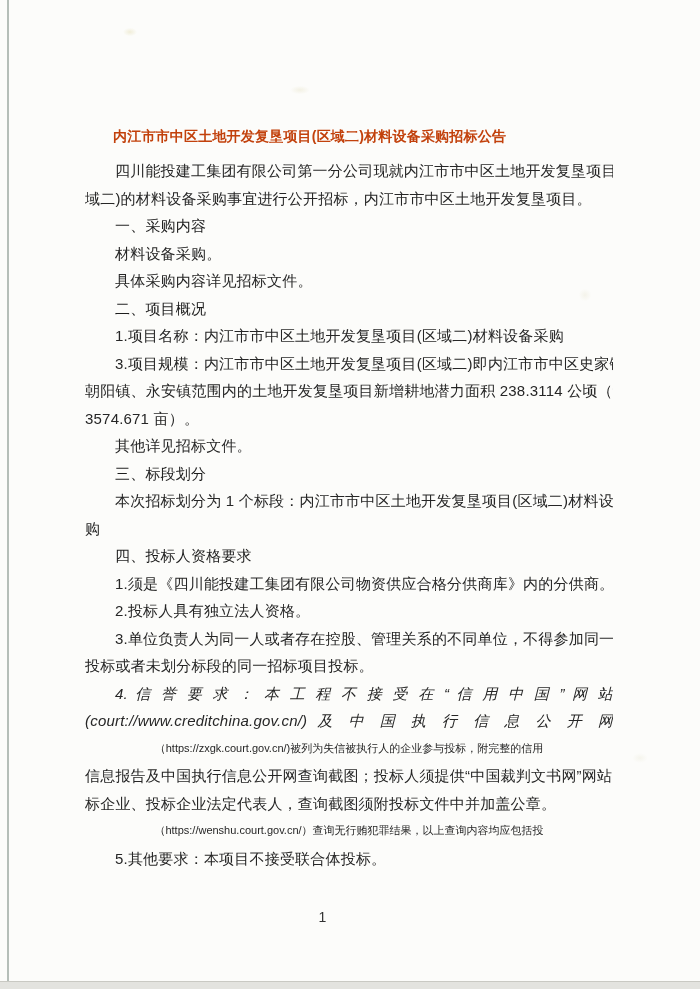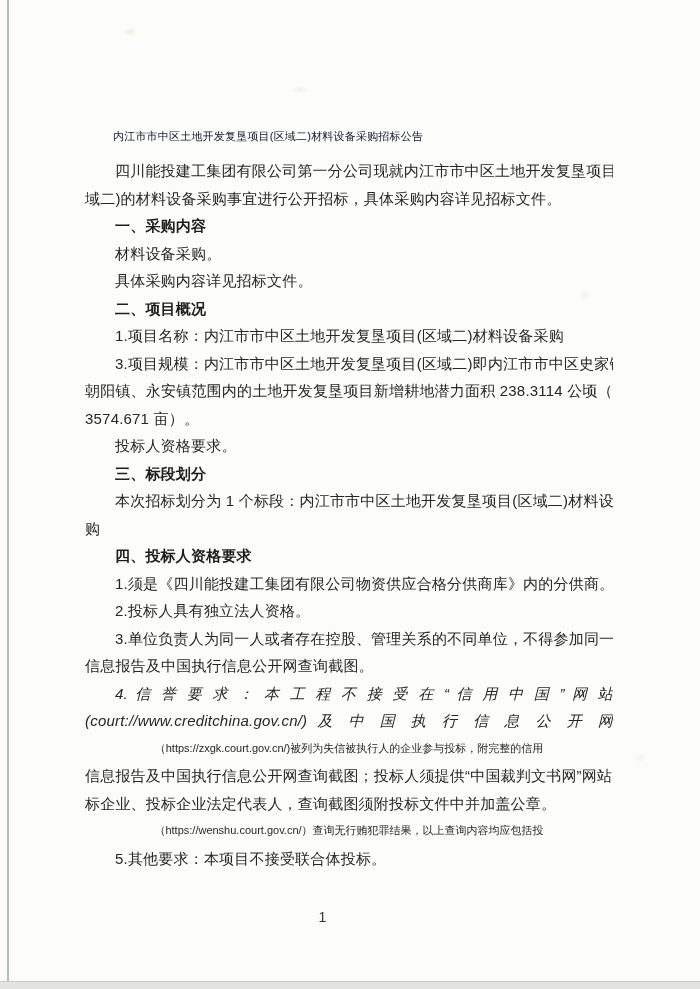--- a/index.html
+++ b/index.html
@@ -33,38 +33,38 @@
   }
   .scan-bottom-band {
     position:absolute; left:0; right:0; bottom:0; height:7px;
     background:#e3e3df;
     border-top:1px solid #c9c9c3;
   }
 
   .doc-title {
     position:absolute; top:124px; left:85px; width:528px;
     margin:0; padding:0 0 0 28px;
-    font-size:11px; font-weight:normal; letter-spacing:0.2px;
+    font-size:14px; font-weight:bold; letter-spacing:0.2px;
     line-height:24px;
     white-space:nowrap;
-    color:#0f172a;
+    color:#c2410c;
   }
 
   .doc-body {
     position:absolute; top:157px; left:85px; width:528px;
   }
   .ln {
     height:27.5px; line-height:27.5px;
     font-size:15px;
     white-space:nowrap;
     overflow:hidden;
     letter-spacing:0.2px;
   }
   .ln.p  { padding-left:30px; }
-  .ln.h  { padding-left:30px; font-weight:bold; color:#1d1d1d; }
+  .ln.h  { padding-left:30px; font-weight:normal; color:#1d1d1d; }
   .ln.pj { padding-left:30px; }
   .ln.pj, .ln.cj {
     white-space:normal;
     text-align:justify;
     text-align-last:justify;
     font-style:italic;
   }
   .ln.u { font-size:11px; letter-spacing:0;text-align:center; }
 
   .page-number {
@@ -77,38 +77,38 @@
 </head>
 <body>
 
 <div class="page">
   <div class="scan-edge-left"></div>
 
   <h1 class="doc-title">内江市市中区土地开发复垦项目(区域二)材料设备采购招标公告</h1>
 
   <div class="doc-body" id="doc-body">
       <div class="ln p">四川能投建工集团有限公司第一分公司现就内江市市中区土地开发复垦项目(区</div>
-      <div class="ln c">域二)的材料设备采购事宜进行公开招标，具体采购内容详见招标文件。</div>
+      <div class="ln c">域二)的材料设备采购事宜进行公开招标，内江市市中区土地开发复垦项目。</div>
       <div class="ln h">一、采购内容</div>
       <div class="ln p">材料设备采购。</div>
       <div class="ln p">具体采购内容详见招标文件。</div>
       <div class="ln h">二、项目概况</div>
       <div class="ln p">1.项目名称：内江市市中区土地开发复垦项目(区域二)材料设备采购</div>
       <div class="ln p">3.项目规模：内江市市中区土地开发复垦项目(区域二)即内江市市中区史家镇、</div>
       <div class="ln c">朝阳镇、永安镇范围内的土地开发复垦项目新增耕地潜力面积 238.3114 公顷（约</div>
       <div class="ln c">3574.671 亩）。</div>
-      <div class="ln p">投标人资格要求。</div>
+      <div class="ln p">其他详见招标文件。</div>
       <div class="ln h">三、标段划分</div>
       <div class="ln p">本次招标划分为 1 个标段：内江市市中区土地开发复垦项目(区域二)材料设备采</div>
       <div class="ln c">购</div>
       <div class="ln h">四、投标人资格要求</div>
       <div class="ln p">1.须是《四川能投建工集团有限公司物资供应合格分供商库》内的分供商。</div>
       <div class="ln p">2.投标人具有独立法人资格。</div>
       <div class="ln p">3.单位负责人为同一人或者存在控股、管理关系的不同单位，不得参加同一标段</div>
-      <div class="ln c">信息报告及中国执行信息公开网查询截图。</div>
+      <div class="ln c">投标或者未划分标段的同一招标项目投标。</div>
       <div class="ln pj">4. 信 誉 要 求 ： 本 工 程 不 接 受 在 “ 信 用 中 国 ” 网 站</div>
       <div class="ln cj">(court://www.creditchina.gov.cn/) 及 中 国 执 行 信 息 公 开 网</div>
       <div class="ln c u">（https://zxgk.court.gov.cn/)被列为失信被执行人的企业参与投标，附完整的信用</div>
       <div class="ln c">信息报告及中国执行信息公开网查询截图；投标人须提供“中国裁判文书网”网站</div>
       <div class="ln c">标企业、投标企业法定代表人，查询截图须附投标文件中并加盖公章。</div>
       <div class="ln c u">（https://wenshu.court.gov.cn/）查询无行贿犯罪结果，以上查询内容均应包括投</div>
       <div class="ln p">5.其他要求：本项目不接受联合体投标。</div>
     </div>
 
   <div class="page-number">1</div>

